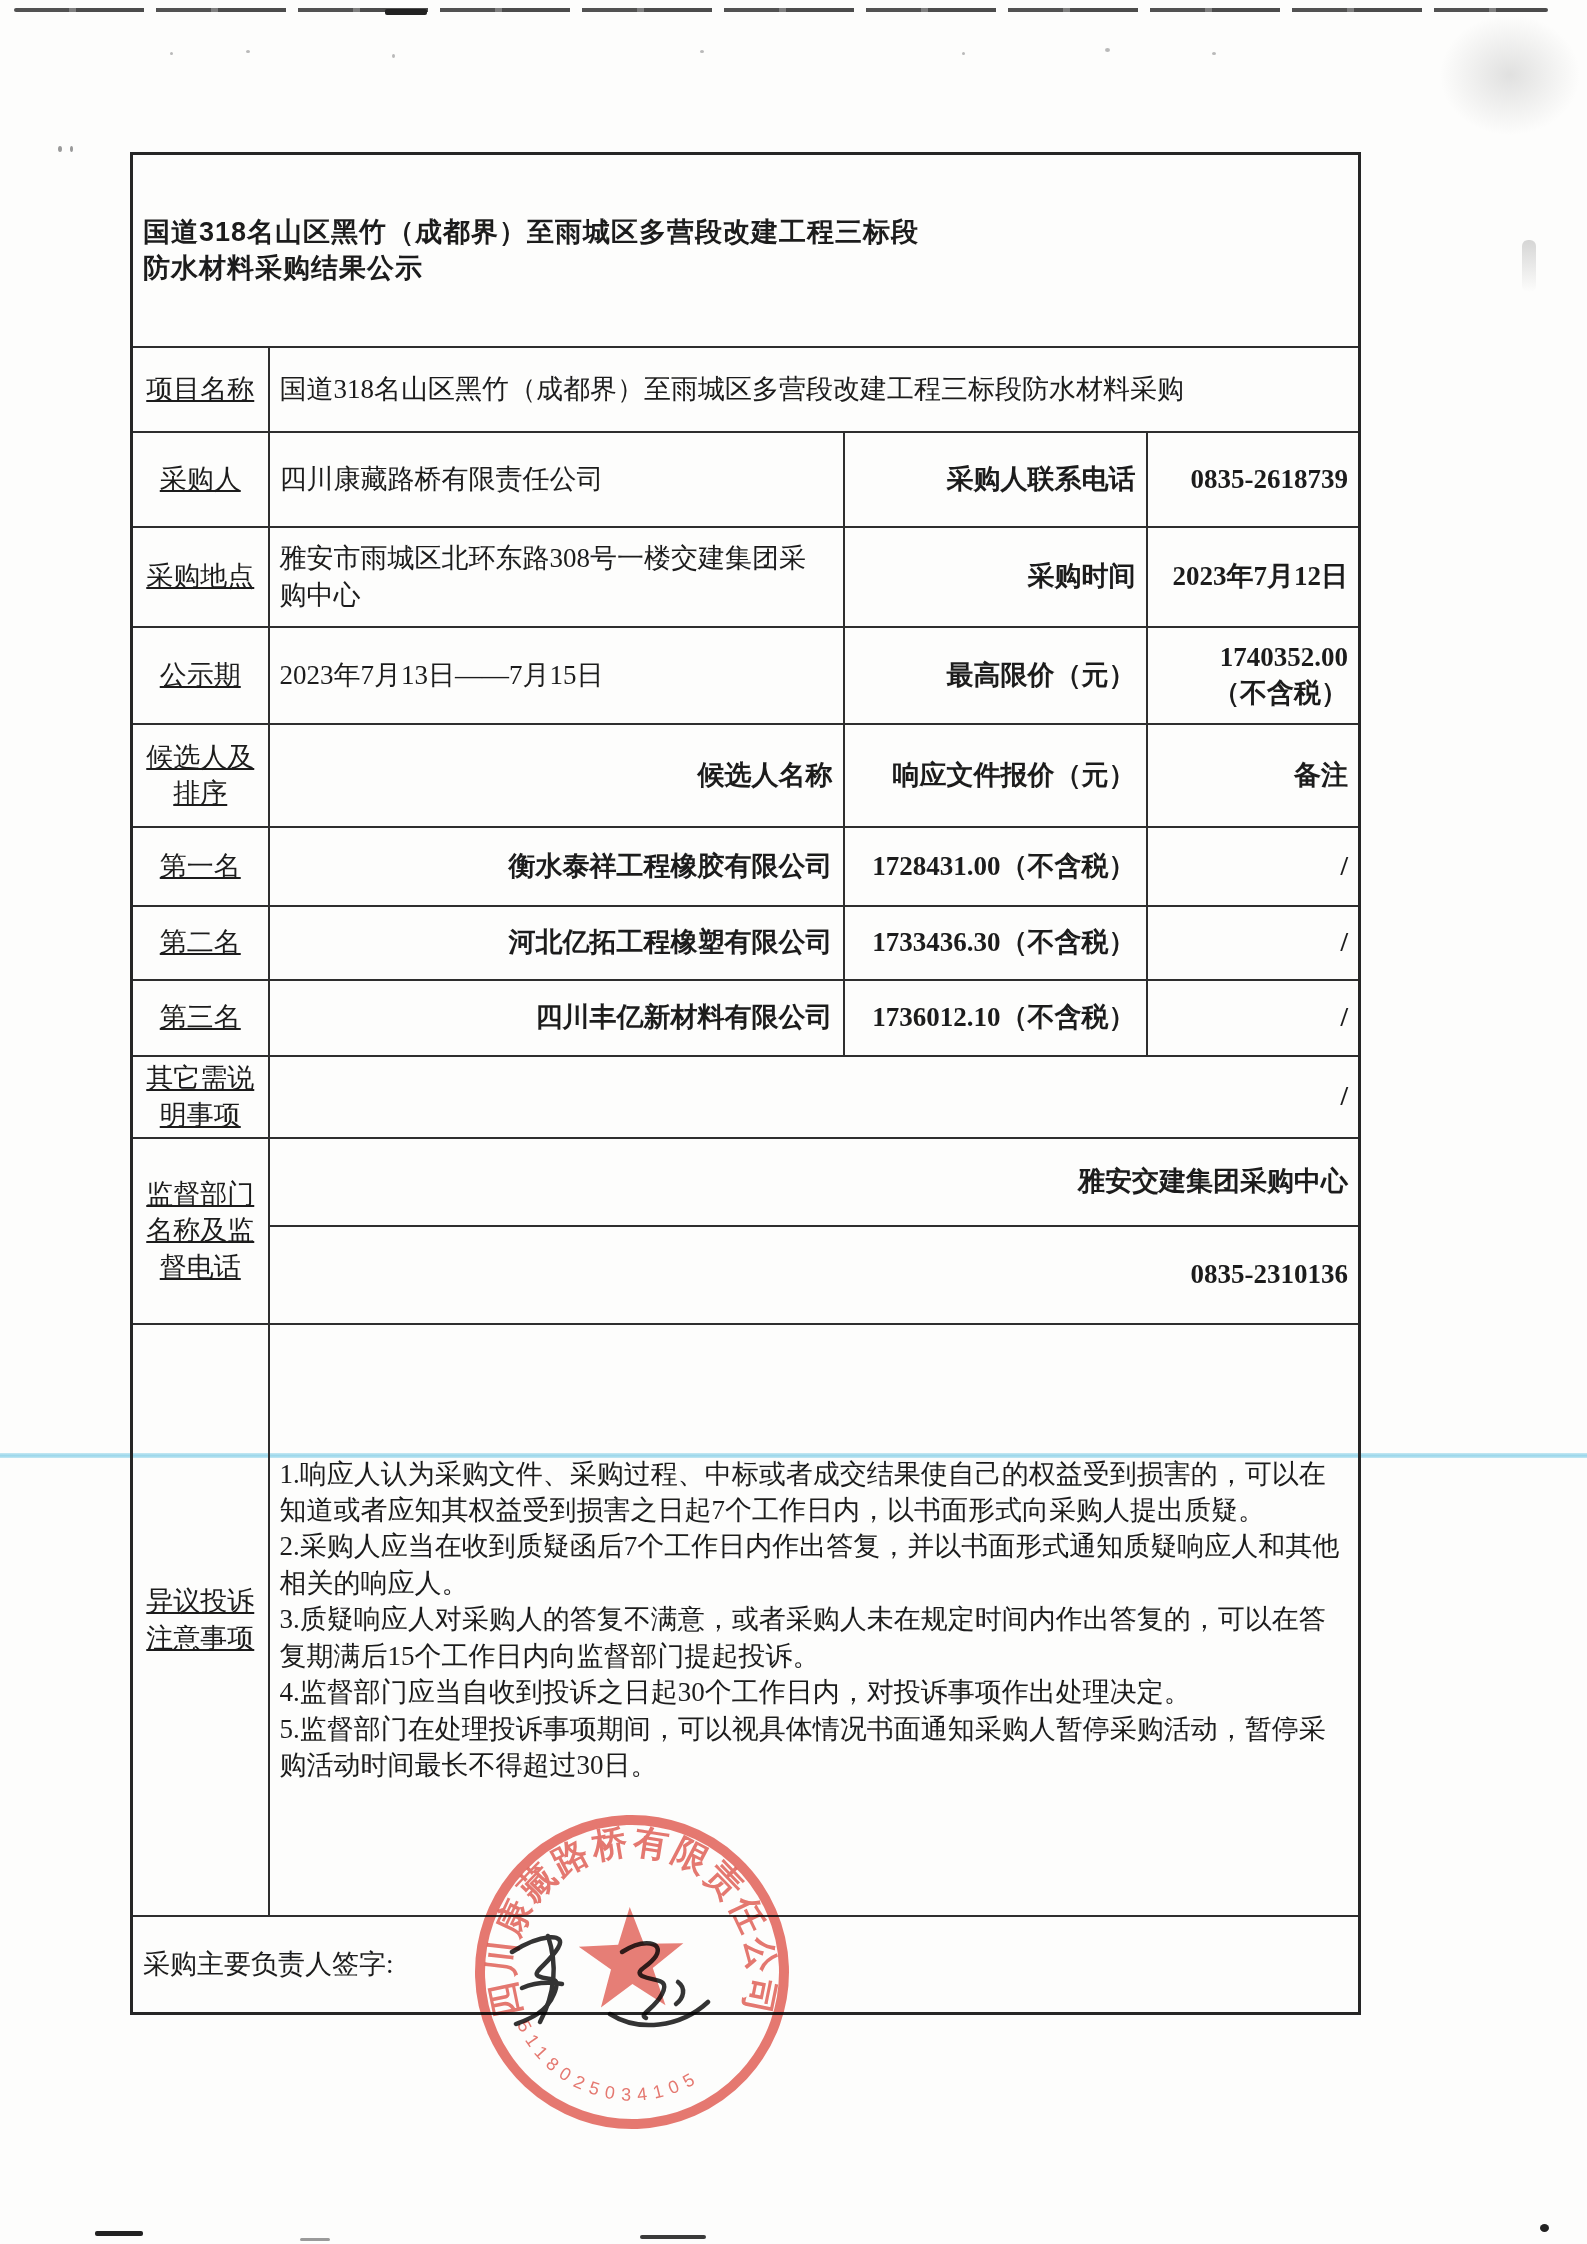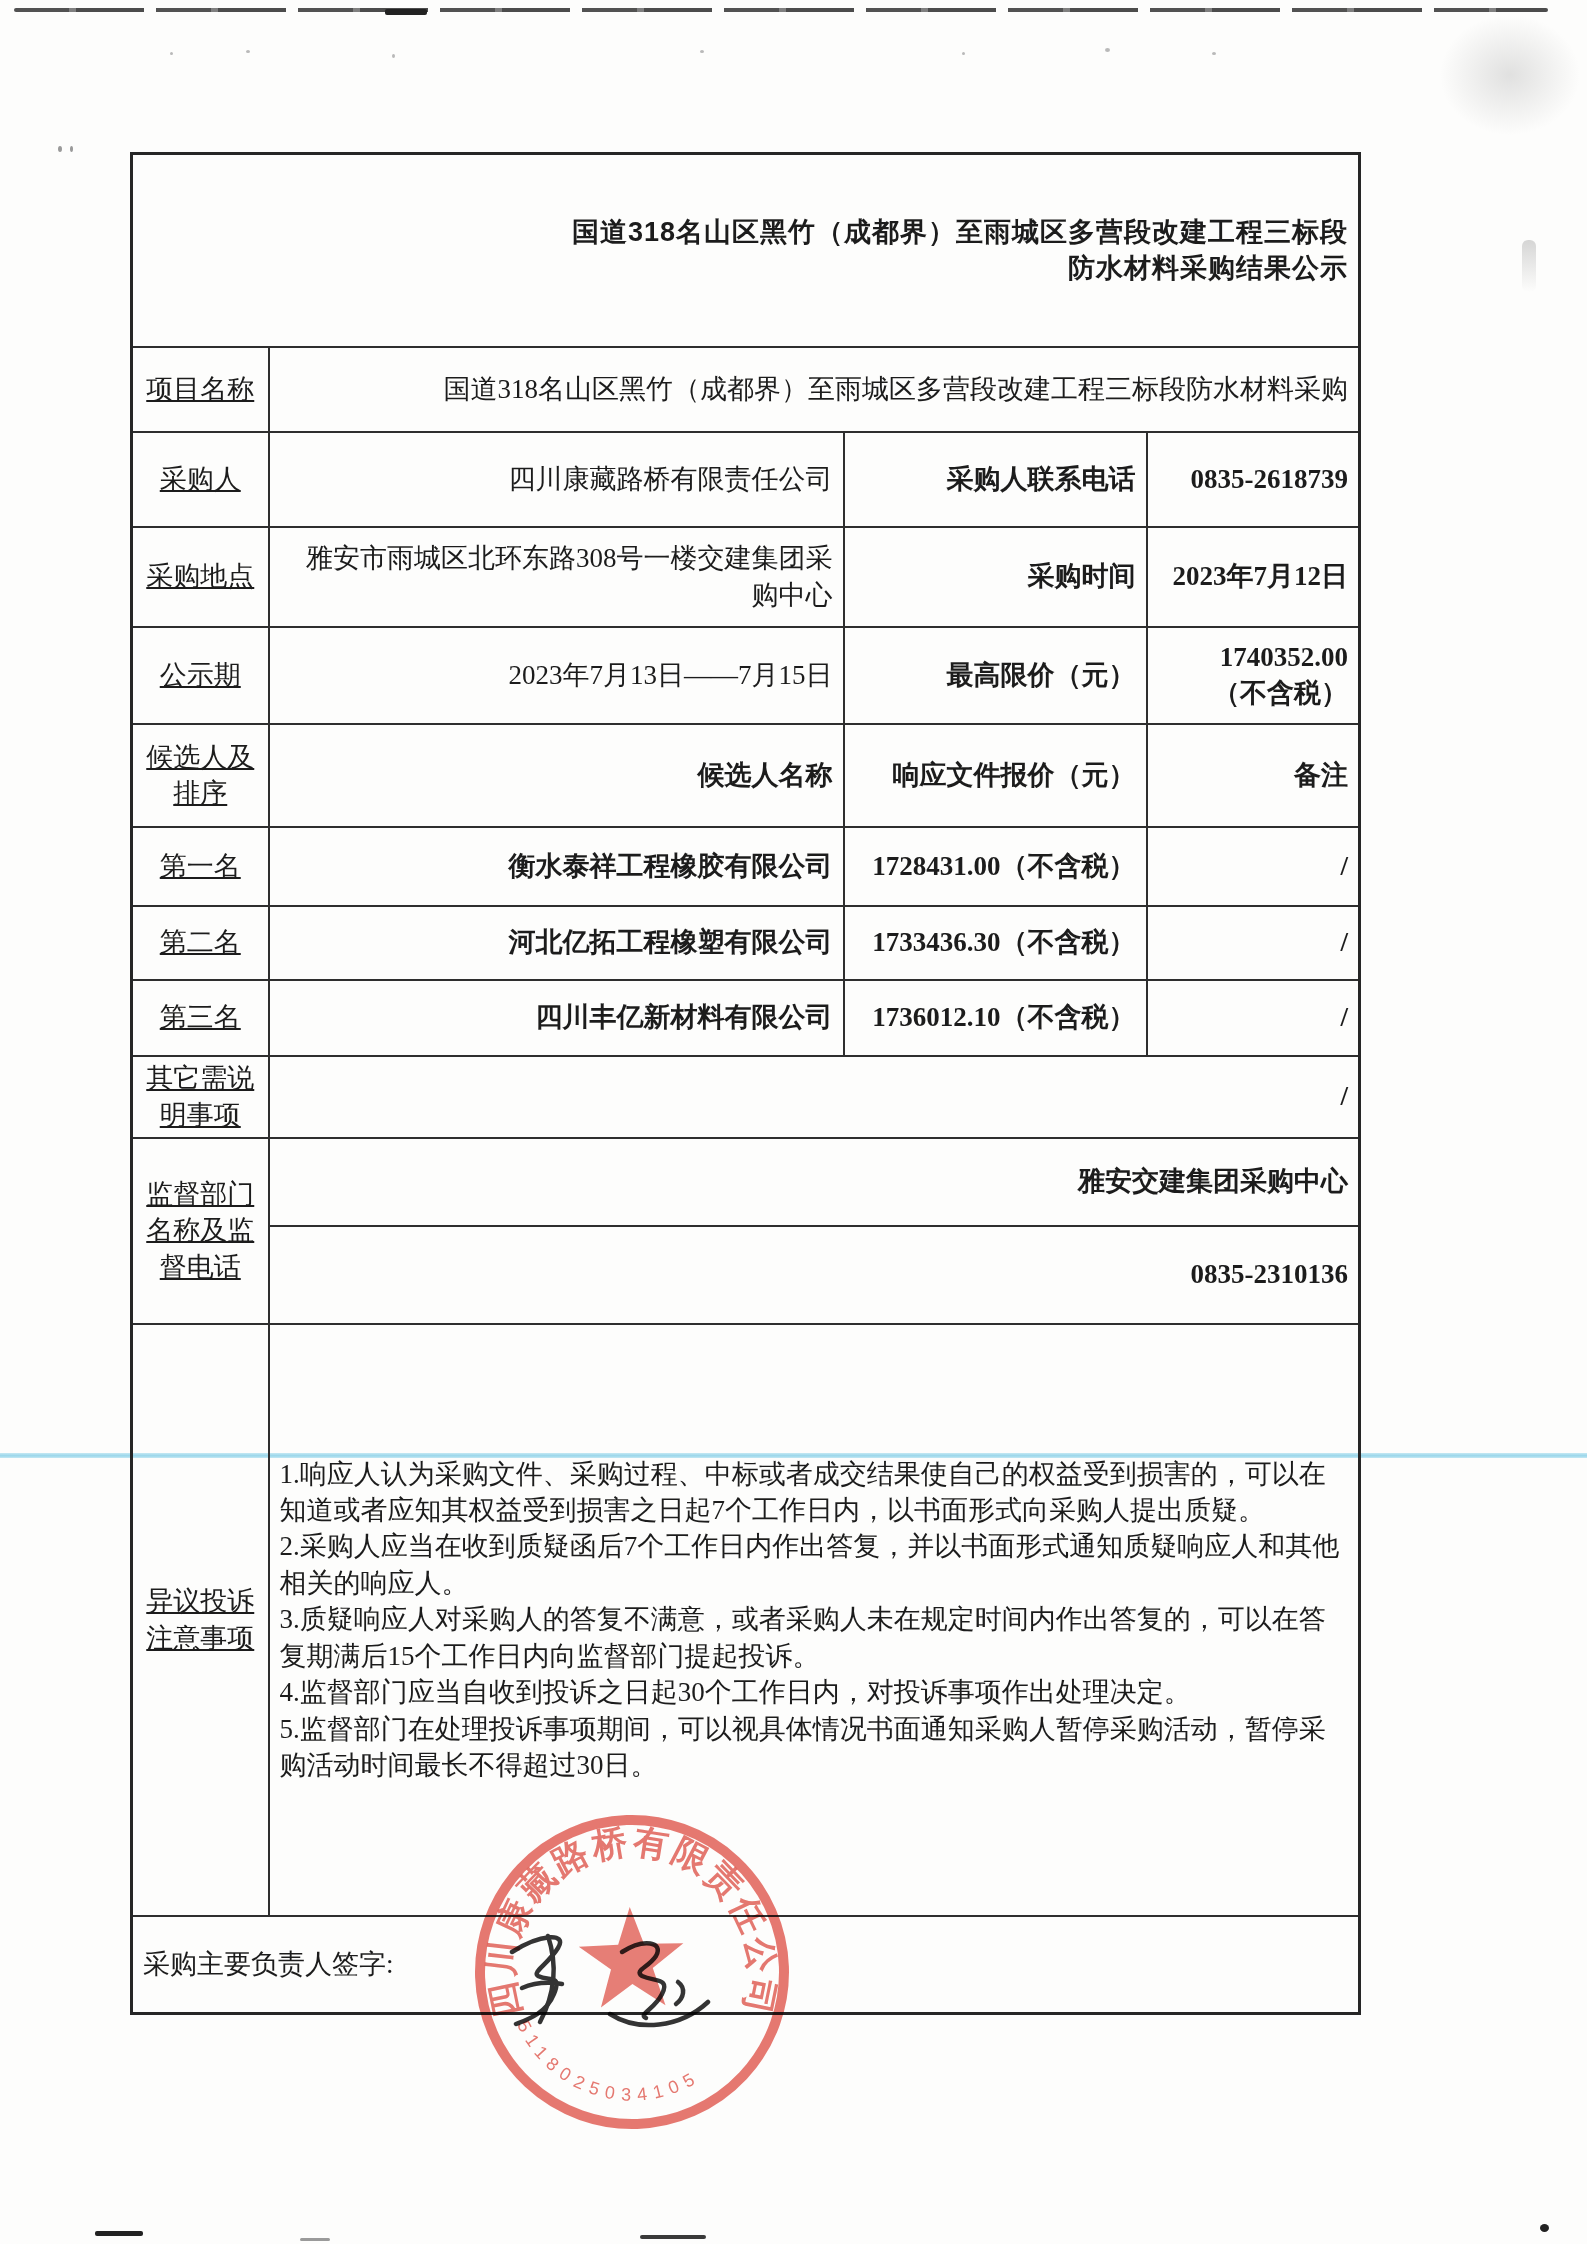--- a/index.html
+++ b/index.html
@@ -44,26 +44,26 @@
     border:2px solid #2e2e2e;
     font-size:27px;
     padding:0 10px;
     vertical-align:middle;
     word-break:break-all;
     line-height:1.35;
   }
   table.doc{border:3px solid #262626;}
   td.title-cell{
     font-family:"Liberation Sans", sans-serif;
-    font-weight:bold;font-size:34px;text-align:right;line-height:1.65;
+    font-weight:bold;font-size:34px;text-align:left;line-height:1.65;
     letter-spacing:1px;
   }
   td.lbl{padding-left:8px;padding-right:4px;text-align:center;text-decoration:underline;}
   td.c{text-align:right;font-weight:bold;}
-  td.l{text-align:right;padding-left:13px;}
+  td.l{text-align:left;padding-left:13px;}
   td.notice-cell{padding:0 14px;line-height:41px;text-align:left;border-radius:6px;}
   td.sign-cell{padding-left:12px;}
   .two-line div{line-height:1.35;}
   
   .stamp{
     position:absolute;left:460px;top:1800px;width:344px;height:344px;
     mix-blend-mode:multiply;opacity:.92;transform:rotate(-2deg);
   }
   .signature{
     position:absolute;left:492px;top:1918px;width:240px;height:125px;

